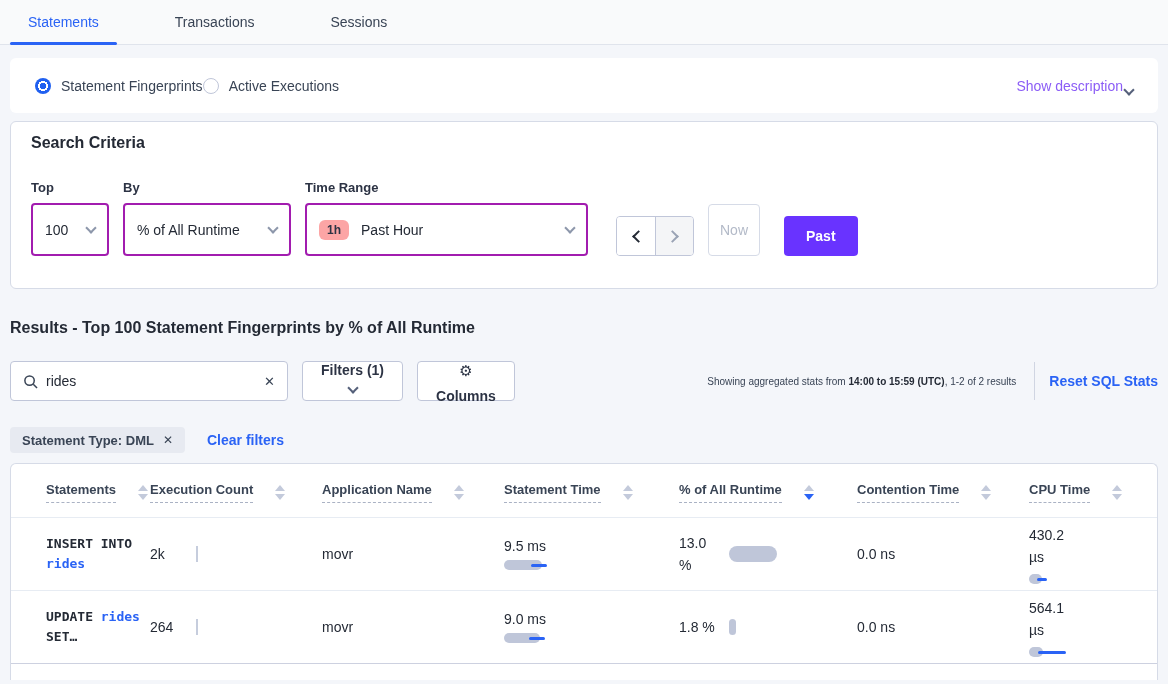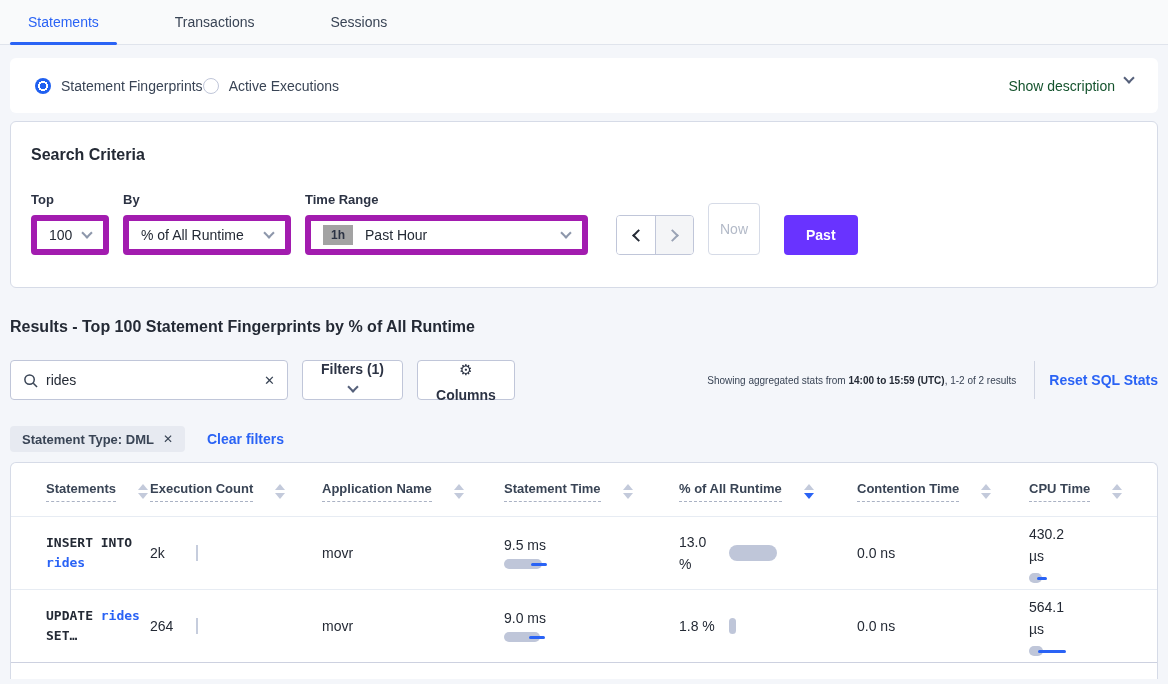--- a/index.html
+++ b/index.html
@@ -18,37 +18,37 @@
     height:3px; background:#2a63f5; border-radius:2px; }
   
   .panel { background:#fff; margin:0 10px; border-radius:6px; }
   .toggle-panel { margin-top:13px; height:55px; display:flex; align-items:center;
     padding:0 25px; justify-content:space-between; }
   .radio-group { display:flex; align-items:center; }
   .radio-opt { display:flex; align-items:center; gap:10px; cursor:pointer; color:#394455; }
   .radio-dot { width:16px; height:16px; border-radius:50%; flex:0 0 auto; }
   .radio-dot.on { background:radial-gradient(circle,#2060f0 0 3px,#fff 3px 5px,#2060f0 5px); }
   .radio-dot.off { border:1px solid #c0c6d9; background:#fff; }
-  .show-desc { display:flex; align-items:flex-start; gap:10px; color:#14532d; cursor:pointer; }
+  .show-desc { display:flex; align-items:flex-end; gap:2px; color:#8b5cf6; cursor:pointer; }
   .chev { width:8px; height:8px; border-right:2px solid #55607a; border-bottom:2px solid #55607a;
     transform:rotate(45deg); margin-top:-4px; }
   .chev.gray { border-color:#8d97ab; }
   
-  .criteria-card { margin-top:8px; border:1px solid #d6dbe7; padding:24px 20px 32px 20px; }
+  .criteria-card { margin-top:8px; border:1px solid #d6dbe7; padding:12px 20px 32px 20px; }
   .criteria-title { font-size:16px; font-weight:bold; color:#242a35; margin-bottom:28px; }
   .criteria-row { display:flex; align-items:flex-end; }
   .field { margin-right:14px; }
   .field-label { font-size:13px; font-weight:bold; color:#2c3344; margin-bottom:8px; }
-  .select { height:40px; border:6px solid #a21caf; border-radius:4px; background:#fff;
+  .select { height:53px; border:2px solid #a21caf; border-radius:4px; background:#fff;
     display:flex; align-items:center; padding:0 12px; cursor:pointer; color:#242a35; }
   .select .chev { margin-left:auto; }
   .sel-top { width:78px; }
   .sel-by { width:168px; }
   .sel-range { width:283px; }
-  .range-badge { background:#a3a3a3; border-radius:0; font-size:12px; font-weight:bold;
+  .range-badge { background:#fca5a5; border-radius:6px; font-size:12px; font-weight:bold;
     padding:3px 8px; margin-right:12px; color:#2c3344; }
   .arrow-group { display:flex; border:1px solid #c0c6d9; border-radius:4px; overflow:hidden;
     margin-left:14px; height:40px; }
   .arrow-btn { width:38px; display:flex; align-items:center; justify-content:center;
     background:#fff; cursor:pointer; }
   .arrow-btn + .arrow-btn { border-left:1px solid #c0c6d9; }
   .arrow-btn.disabled { background:#f4f5f7; cursor:default; }
   .achev { width:9px; height:9px; border-right:2.5px solid #242a35; border-bottom:2.5px solid #242a35; }
   .achev.left { transform:rotate(135deg); margin-left:4px; }
   .achev.right { transform:rotate(-45deg); margin-right:4px; border-color:#9aa3b5; }

